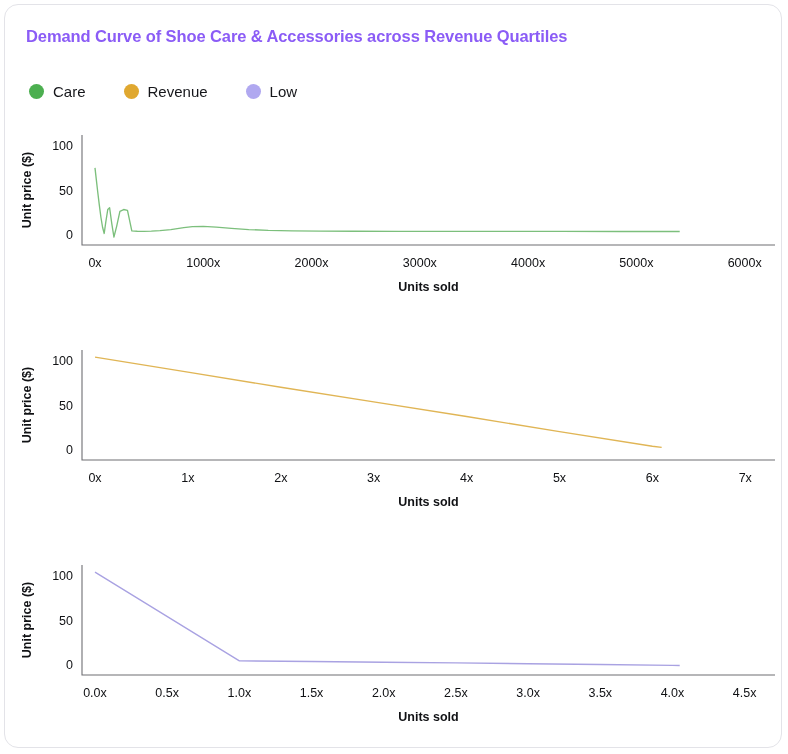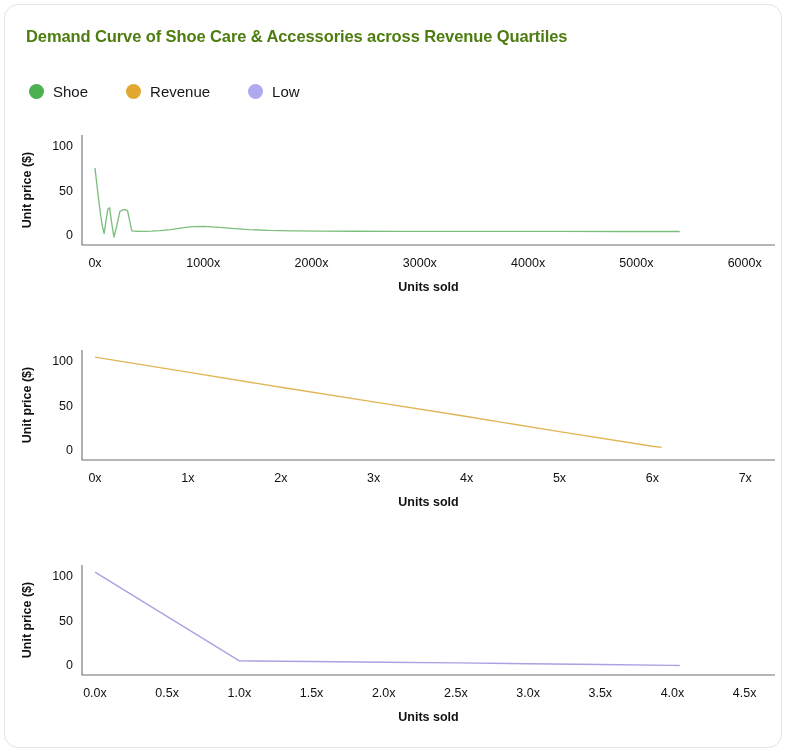--- a/index.html
+++ b/index.html
@@ -24,21 +24,21 @@
     border-radius: 14px;
     box-sizing: border-box;
     overflow: hidden;
   }
   .chart-title {
     position: absolute;
     left: 21px;
     top: 22px;
     font-size: 16.5px;
     font-weight: bold;
-    color: #4d7c0f;
+    color: #8b5cf6;
     letter-spacing: -0.1px;
     white-space: nowrap;
   }
   .legend {
     position: absolute;
     left: 24px;
     top: 78px;
     display: flex;
     align-items: center;
     gap: 0px;
@@ -97,21 +97,21 @@
 </head>
 <body>
 
 <div class="card">
 
   <div class="chart-title">Demand Curve of Shoe Care &amp; Accessories across Revenue Quartiles</div>
 
   <div class="legend">
     <div class="legend-item">
       <span class="legend-swatch" style="background: rgb(76, 175, 80);"></span>
-      <span class="legend-label">Shoe</span>
+      <span class="legend-label">Care</span>
     </div>
     <div class="legend-item">
       <span class="legend-swatch" style="background: rgb(224, 168, 48);"></span>
       <span class="legend-label">Revenue</span>
     </div>
     <div class="legend-item">
       <span class="legend-swatch" style="background: rgb(176, 168, 240);"></span>
       <span class="legend-label">Low</span>
     </div>
   </div>

